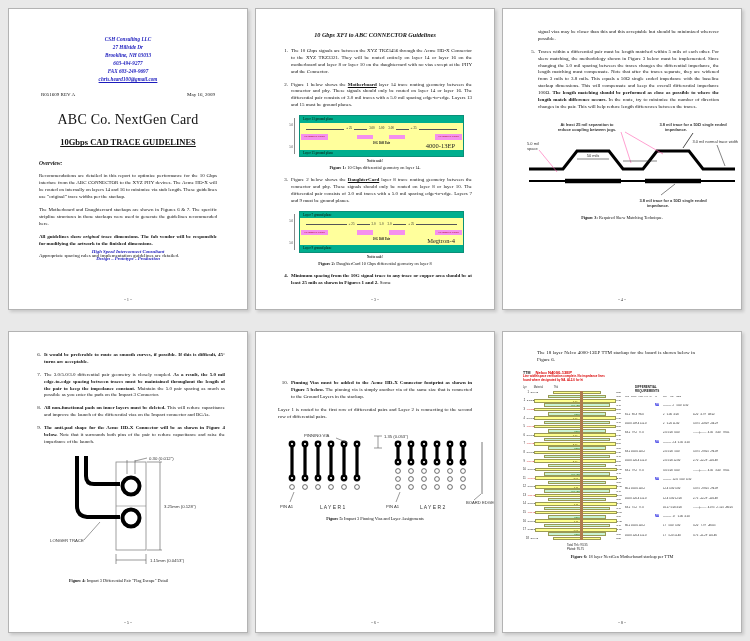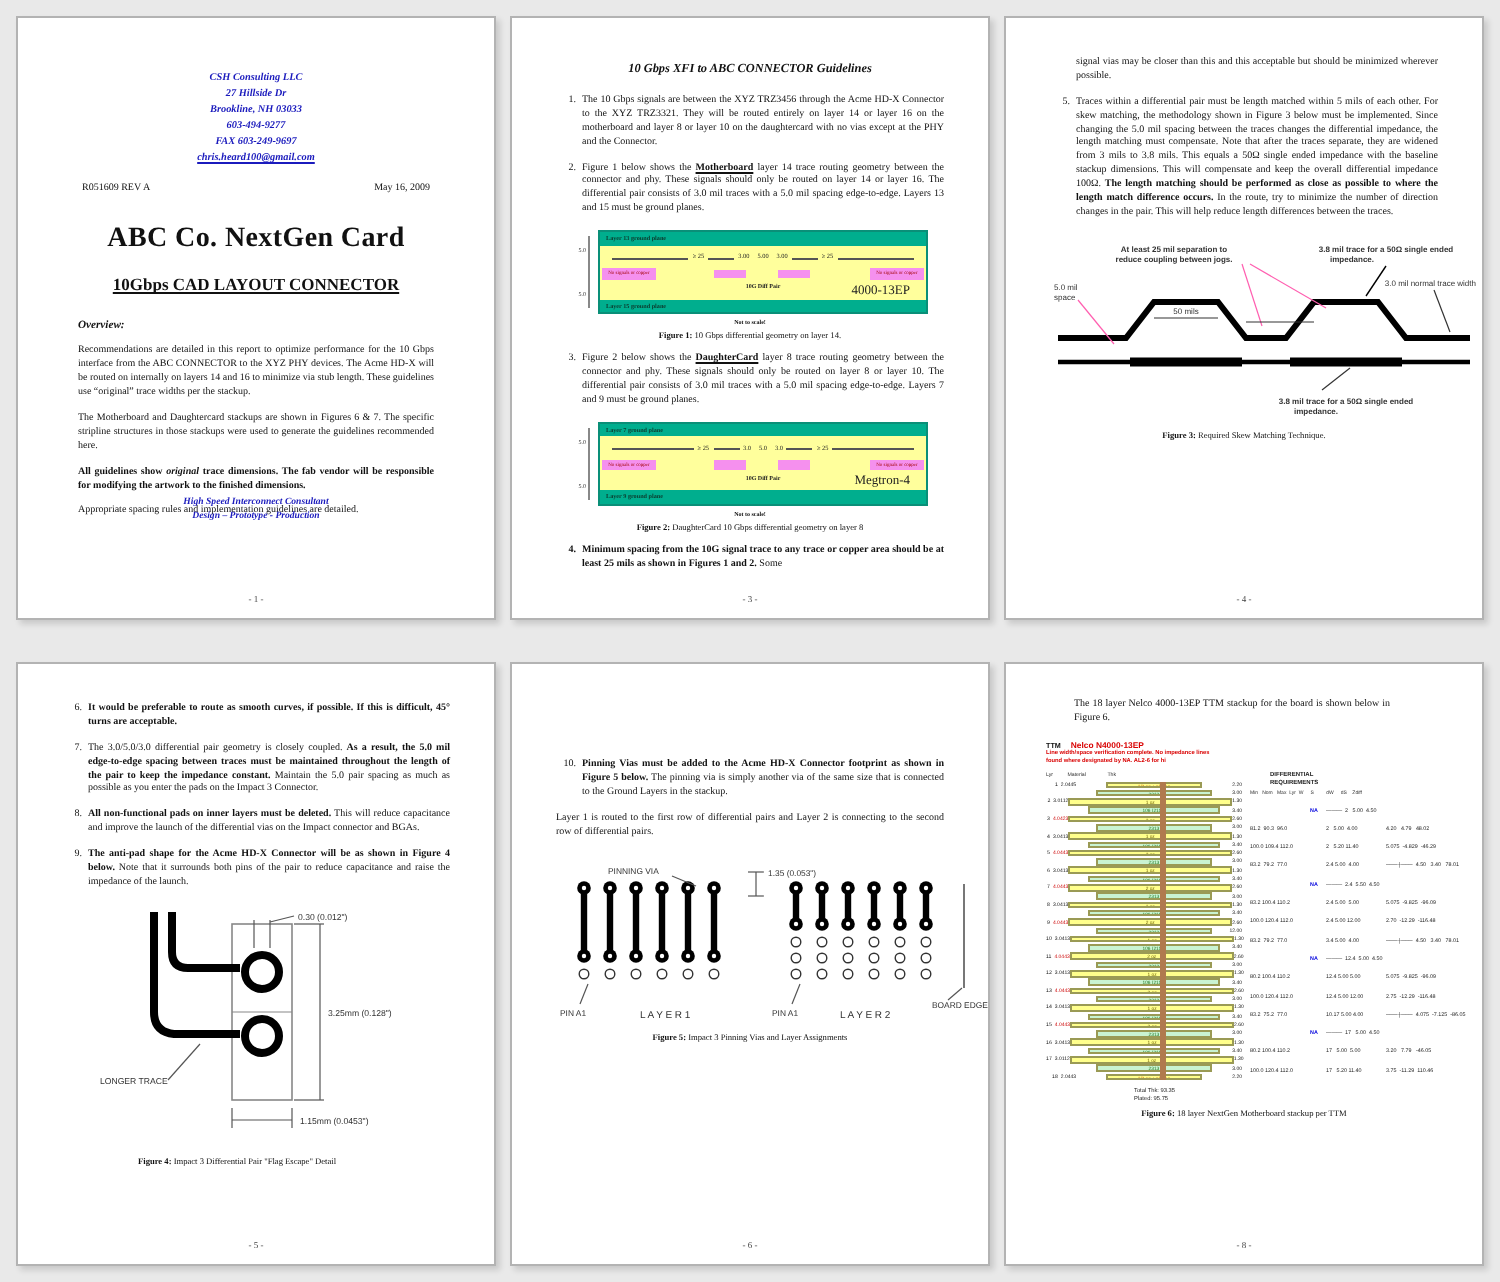--- a/index.html
+++ b/index.html
@@ -13,21 +13,21 @@
   .bold{font-weight:bold;}
   .gitem{display:flex;font-size:5px;line-height:1.38;margin:0 0 6px 0;}
   .gnum{flex:none;width:10px;text-align:right;margin-right:3px;}
   .gbody{text-align:justify;flex:1;}
   b.ul{text-decoration:underline;}
   
   .p1{padding:26px 30px;}
   .hdrblock{color:#1b1bbd;text-align:center;font-weight:bold;font-style:italic;font-size:5.2px;line-height:1.55;}
   .email{text-decoration:underline;}
   .revrow{display:flex;justify-content:space-between;font-size:5px;margin:9px 2px 0 2px;}
-  .title{font-size:14px;font-weight:bold;text-align:center;margin:15px 0 9px 0;letter-spacing:.2px;}
+  .title{font-size:14px;font-weight:normal;text-align:center;margin:15px 0 9px 0;letter-spacing:.2px;}
   .subtitle{font-size:8.5px;font-weight:bold;text-align:center;text-decoration:underline;margin:0 0 13px 0;}
   .overview{font-size:5.6px;font-weight:bold;font-style:italic;margin:0 0 7px 0;}
   .p1footer{position:absolute;bottom:46px;left:0;right:0;text-align:center;color:#1b1bbd;
             font-weight:bold;font-style:italic;font-size:4.8px;line-height:1.6;}
   
   .pg{padding:20px 22px;}
   .gheading{font-size:6.2px;font-weight:bold;font-style:italic;text-align:center;margin:2px 0 10px 0;}
   
   .figgeo{width:178px;margin:3px auto 0 auto;display:flex;}
   .gutter{width:13px;position:relative;font-size:3px;color:#333;}
@@ -97,21 +97,21 @@
       <div>Brookline, NH 03033</div>
       <div>603-494-9277</div>
       <div>FAX 603-249-9697</div>
       <div class="email">chris.heard100@gmail.com</div>
     </div>
     <div class="revrow">
       <span>R051609 REV A</span>
       <span>May 16, 2009</span>
     </div>
     <div class="title">ABC Co. NextGen Card</div>
-    <div class="subtitle">10Gbps CAD LAYOUT CONNECTOR</div>
+    <div class="subtitle">10Gbps CAD TRACE GUIDELINES</div>
     <div class="overview">Overview:</div>
     <p class="small">Recommendations are detailed in this report to optimize performance for the 10 Gbps interface from the ABC CONNECTOR to the XYZ PHY devices. The Acme HD-X will be routed on internally on layers 14 and 16 to minimize via stub length. These guidelines use “original” trace widths per the stackup.</p>
     <p class="small">The Motherboard and Daughtercard stackups are shown in Figures 6 &amp; 7.  The specific stripline structures in those stackups were used to generate the guidelines recommended here.</p>
     <p class="small bold"><span>All guidelines show </span><i>original</i><span> trace dimensions. The fab vendor will be responsible for modifying the artwork to the finished dimensions.</span></p>
     <p class="small">Appropriate spacing rules and implementation guidelines are detailed.</p>
     <div class="p1footer">
       <div>High Speed Interconnect Consultant</div>
       <div>Design – Prototype - Production</div>
     </div>
     <div class="pagenum">- 1 -</div>

